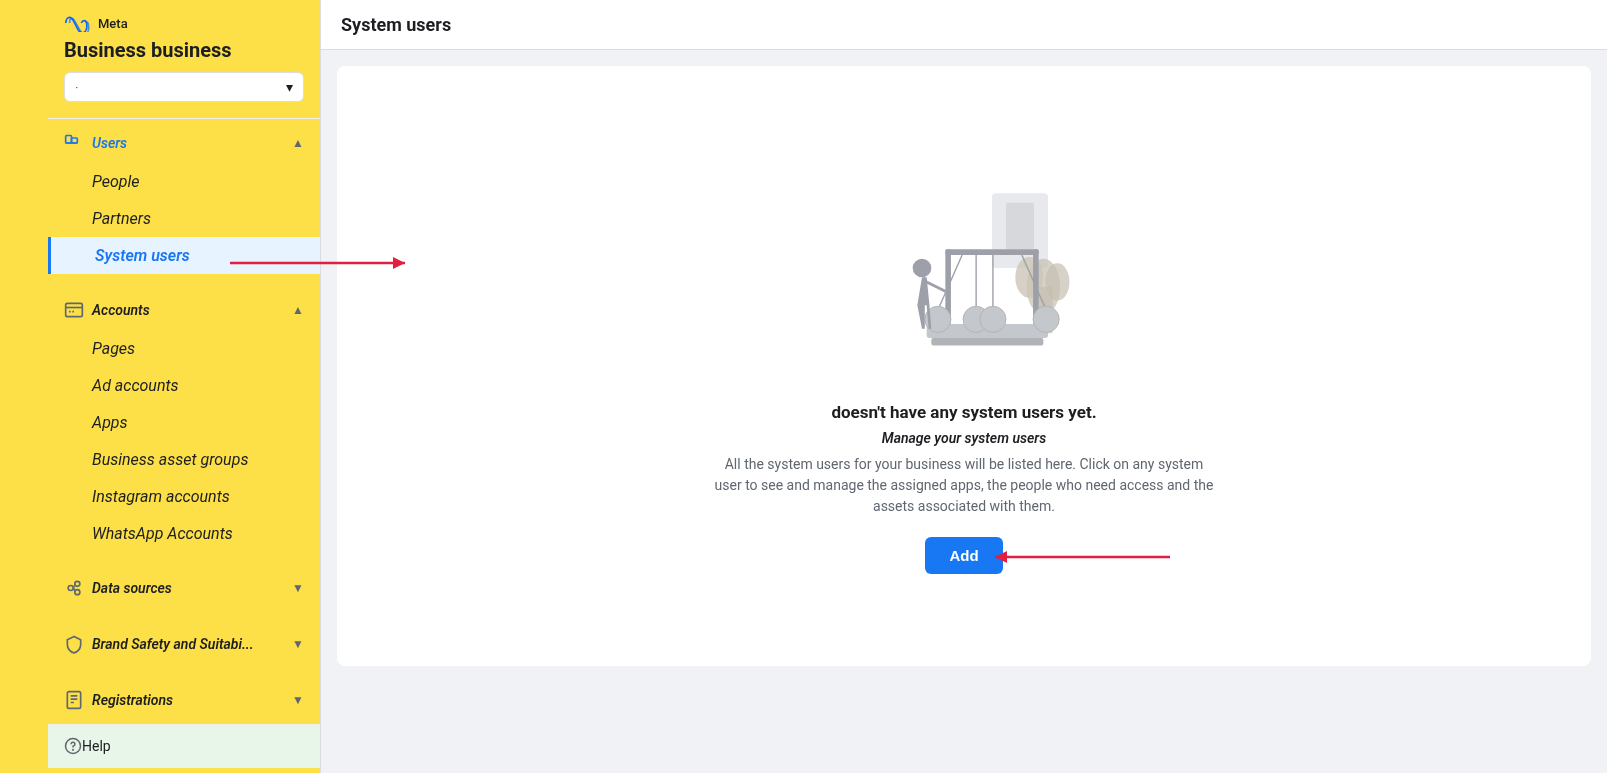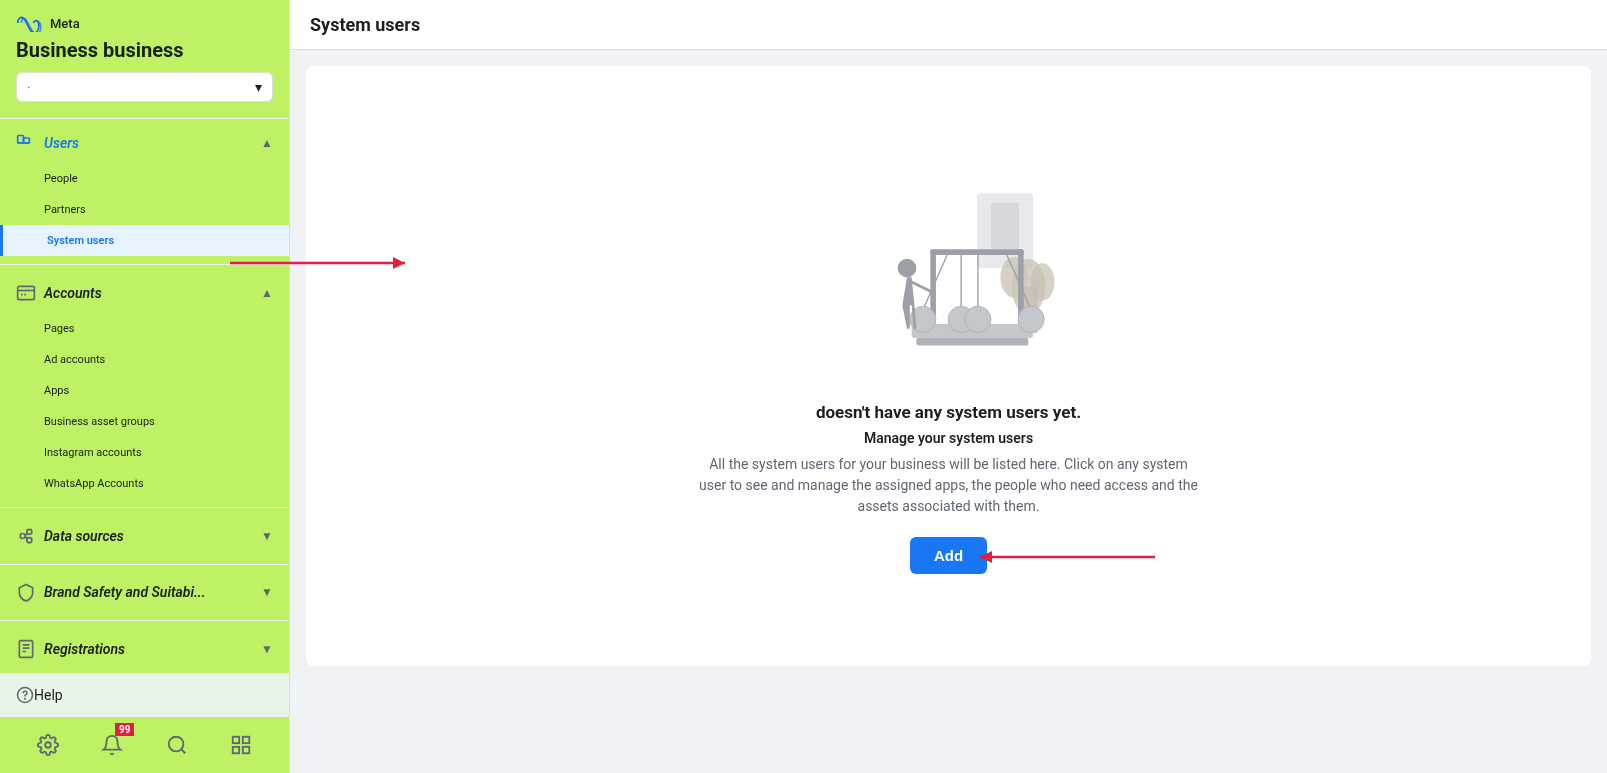--- a/index.html
+++ b/index.html
@@ -1,37 +1,37 @@
 <!DOCTYPE html>
 <html><head>
   <meta charset="utf-8">
   <style>
     * { margin: 0; padding: 0; box-sizing: border-box; }
     body { font-family: -apple-system, BlinkMacSystemFont, 'Segoe UI', Roboto, sans-serif; background: #f0f2f5; display: flex; height: 100vh; overflow: hidden; font-size: 14px; color: #1c1e21; }
 
     
-    .sidebar { width: 290px; background: #bef264; border-right: 1px solid #ddd; display: flex; flex-direction: column; height: 100vh; overflow-y: auto; flex-shrink: 0; }
+    .sidebar { width: 321px; background: #fde047; border-right: 1px solid #ddd; display: flex; flex-direction: column; height: 100vh; overflow-y: auto; flex-shrink: 0; padding-left: 48px; }
     .sidebar-header { padding: 14px 16px 8px; border-bottom: 1px solid #eee; }
     .meta-logo { display: flex; align-items: center; gap: 6px; margin-bottom: 6px; }
     .meta-logo-icon { width: 28px; height: 18px; }
     .meta-logo-text { font-size: 13px; font-weight: 500; color: #1c1e21; }
     .business-settings-title { font-size: 20px; font-weight: 700; color: #1c1e21; margin-bottom: 10px; }
     .business-selector { display: flex; align-items: center; justify-content: space-between; border: 1px solid #ddd; border-radius: 6px; padding: 6px 10px; cursor: pointer; margin-bottom: 8px; background: #fff; }
     .business-selector-text { font-size: 13px; color: #606770; }
 
     
     .nav-section { padding: 4px 0; }
     .nav-section-header { display: flex; align-items: center; justify-content: space-between; padding: 10px 16px; cursor: pointer; font-style: italic; }
     .nav-section-title-row { display: flex; align-items: center; gap: 8px; }
     .nav-section-icon { width: 20px; height: 20px; color: #606770; flex-shrink: 0; }
     .nav-section-title { font-size: 14px; font-weight: 600; color: #1c1e21; }
     .nav-section-title.active { color: #1877f2; }
     .chevron { color: #606770; font-size: 12px; }
 
-    .nav-item { display: flex; align-items: center; padding: 9px 16px 9px 44px; cursor: pointer; color: #1c1e21; font-size: 11px; border-radius: 0; }
+    .nav-item { display: flex; align-items: center; padding: 9px 16px 9px 44px; cursor: pointer; color: #1c1e21; font-size: 16px; border-radius: 0; font-style: italic; }
     .nav-item.active { background: #e7f3ff; color: #1877f2; font-weight: 600; border-left: 3px solid #1877f2; }
 
     
     .sidebar-bottom { margin-top: auto; border-top: 1px solid #eee; }
     .help-item { display: flex; align-items: center; padding: 12px 16px; cursor: pointer; background: #e8f5e9; color: #1c1e21; font-size: 14px; }
     .bottom-icons { display: flex; align-items: center; justify-content: space-around; padding: 10px 16px; border-top: 1px solid #eee; }
     .bottom-icon-btn { position: relative; cursor: pointer; color: #606770; display: flex; align-items: center; justify-content: center; width: 36px; height: 36px; border-radius: 50%; }
     .notification-badge { position: absolute; top: -4px; right: -4px; background: #e41e3f; color: #fff; font-size: 10px; font-weight: 700; border-radius: 0; padding: 1px 4px; min-width: 18px; text-align: center; }
 
     
@@ -41,21 +41,21 @@
 
     .content-area { flex: 1; background: #f0f2f5; display: flex; align-items: flex-start; padding: 16px; overflow-y: auto; }
     .content-panel { background: #fff; border-radius: 8px; flex: 1; min-height: 600px; display: flex; align-items: center; justify-content: center; padding: 32px; position: relative; }
 
     .empty-state { display: flex; flex-direction: column; align-items: center; text-align: center; max-width: 500px; }
 
     
     .illustration { width: 280px; height: 220px; margin-bottom: 24px; }
 
     .empty-state-title { font-size: 17px; font-weight: 700; color: #1c1e21; margin-bottom: 8px; }
-    .empty-state-subtitle { font-size: 14px; font-weight: 600; color: #1c1e21; margin-bottom: 8px; }
+    .empty-state-subtitle { font-size: 14px; font-weight: 600; color: #1c1e21; margin-bottom: 8px; font-style: italic; }
     .empty-state-desc { font-size: 14px; color: #606770; line-height: 1.5; margin-bottom: 20px; }
     .add-btn { background: #1877f2; color: #fff; border: none; border-radius: 6px; padding: 10px 24px; font-size: 15px; font-weight: 700; cursor: pointer; }
 
     
     svg { display: block; }
 
     .divider { height: 1px; background: #eee; margin: 4px 0; }
   </style>
 </head>
 <body>

